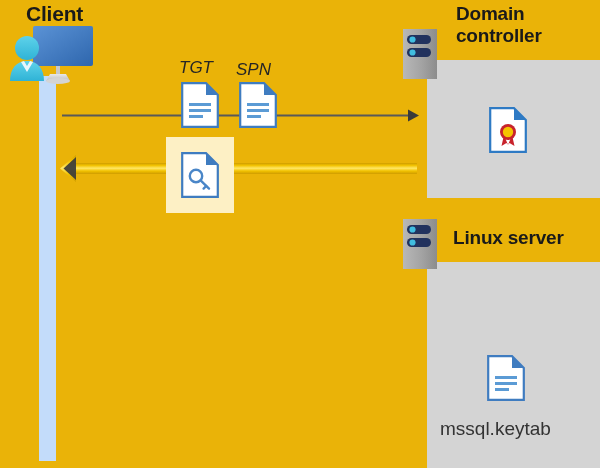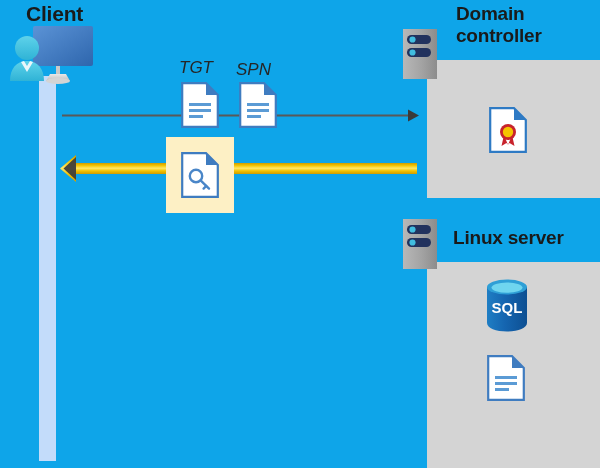--- a/index.html
+++ b/index.html
@@ -10,21 +10,21 @@
   body {
     font-family: "Liberation Sans", sans-serif;
     width: 600px;
     height: 468px;
     overflow: hidden;
   }
   #diagram {
     position: relative;
     width: 600px;
     height: 468px;
-    background: #0ea5e9;
+    background: #eab308;
   }
   .abs { position: absolute; }
 
   
   .title {
     font-weight: bold;
     color: #1a1a1a;
     letter-spacing: -0.2px;
     line-height: 1.18;
   }
@@ -240,42 +240,28 @@
   <div class="abs server-icon" id="linux-server">
     <svg viewBox="0 0 34 50" width="34" height="50">
       <rect x="0" y="0" width="34" height="50" fill="url(#srvGrad)"></rect>
       <rect x="4" y="6" width="24" height="9" rx="4.5" fill="#22325e"></rect>
       <rect x="4" y="19" width="24" height="9" rx="4.5" fill="#22325e"></rect>
       <circle cx="9.5" cy="10.5" r="3.1" fill="#41bde0"></circle>
       <circle cx="9.5" cy="23.5" r="3.1" fill="#41bde0"></circle>
     </svg>
   </div>
 
-  <div class="abs" id="sql-db">
-    <svg viewBox="0 0 44 54" width="44" height="54">
-      <defs>
-        <linearGradient id="dbBody" x1="0" y1="0" x2="1" y2="0">
-          <stop offset="0%" stop-color="#1f7ec4"></stop>
-          <stop offset="45%" stop-color="#1565b0"></stop>
-          <stop offset="100%" stop-color="#0d4f92"></stop>
-        </linearGradient>
-      </defs>
-      <path d="M2 9 V45 C2 50 11 53.5 22 53.5 C33 53.5 42 50 42 45 V9 Z" fill="url(#dbBody)"></path>
-      <ellipse cx="22" cy="9" rx="20" ry="7.5" fill="#2f9fd6"></ellipse>
-      <ellipse cx="22" cy="9.6" rx="15.5" ry="5.2" fill="#6fd5ef"></ellipse>
-      <text x="22" y="35" text-anchor="middle" font-family="'Liberation Sans', sans-serif" font-size="15" font-weight="bold" fill="#ffffff">SQL</text>
-    </svg>
-  </div>
 
   <div class="abs" id="keytab-doc">
     <svg viewBox="0 0 38 46" width="38" height="46">
       <path d="M1.2 1.2 H25 L36.8 13 V44.8 H1.2 Z" fill="#ffffff" stroke="#3f7cc0" stroke-width="2.2"></path>
       <path d="M25 1.2 L36.8 13 H25 Z" fill="#3f7cc0"></path>
       <g fill="#5b9bd5">
         <rect x="8" y="21" width="22" height="3"></rect>
         <rect x="8" y="27" width="22" height="3"></rect>
         <rect x="8" y="33" width="14" height="3"></rect>
       </g>
     </svg>
   </div>
 
+  <div class="abs" id="keytab-label">mssql.keytab</div>
 
 </div>
 
 </body></html>

